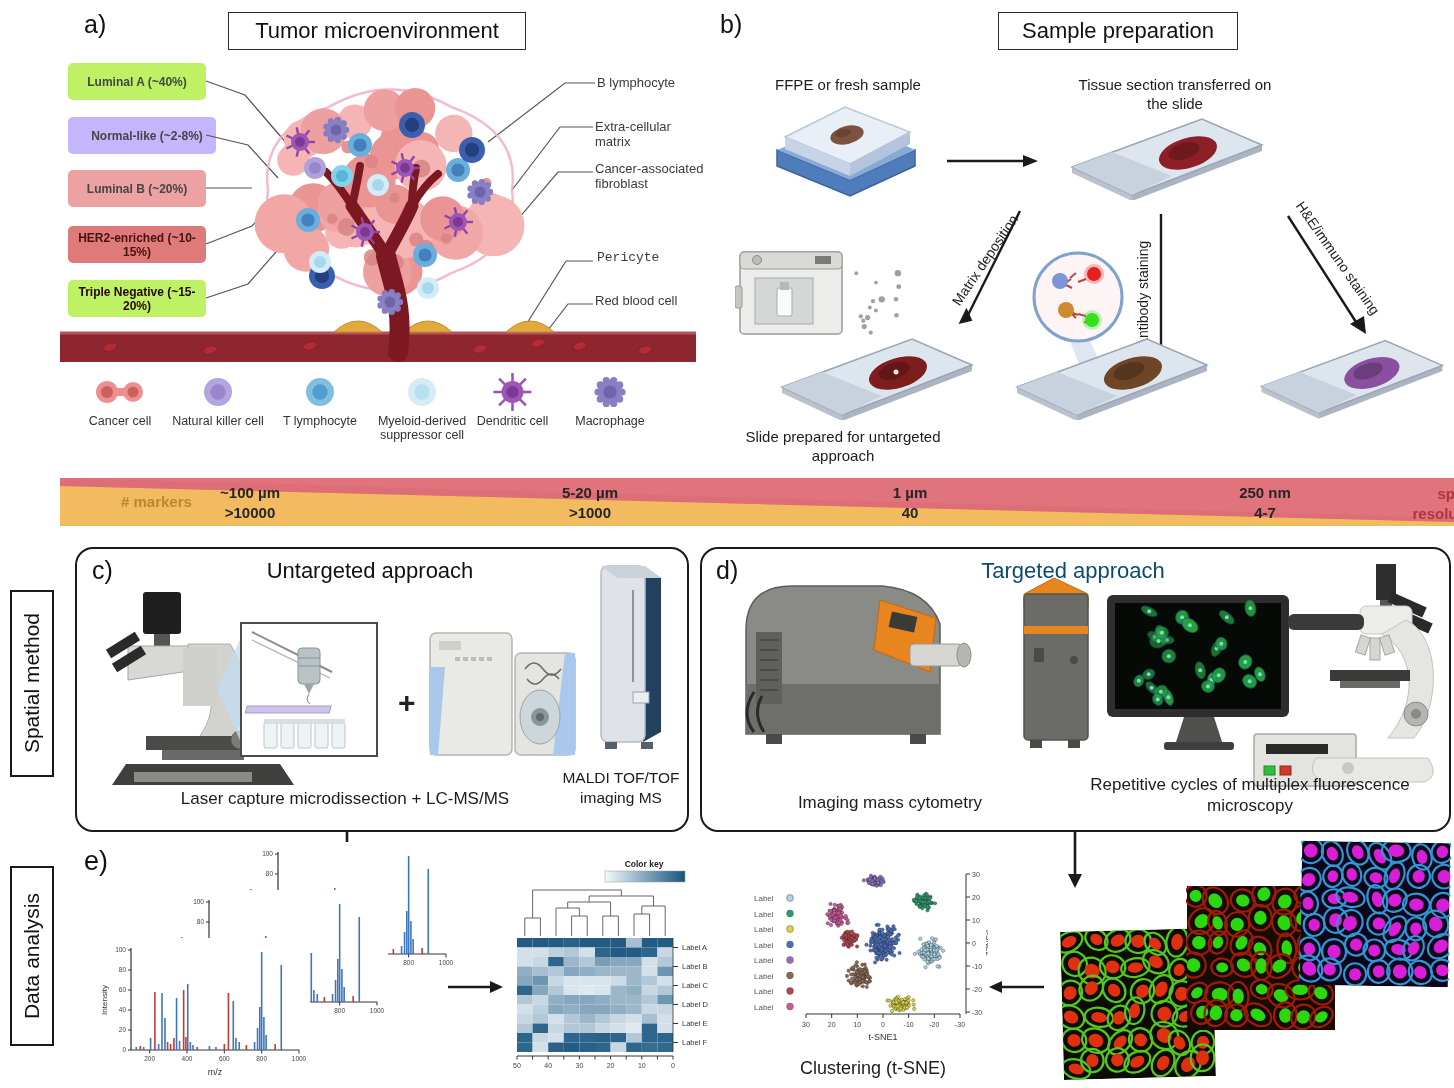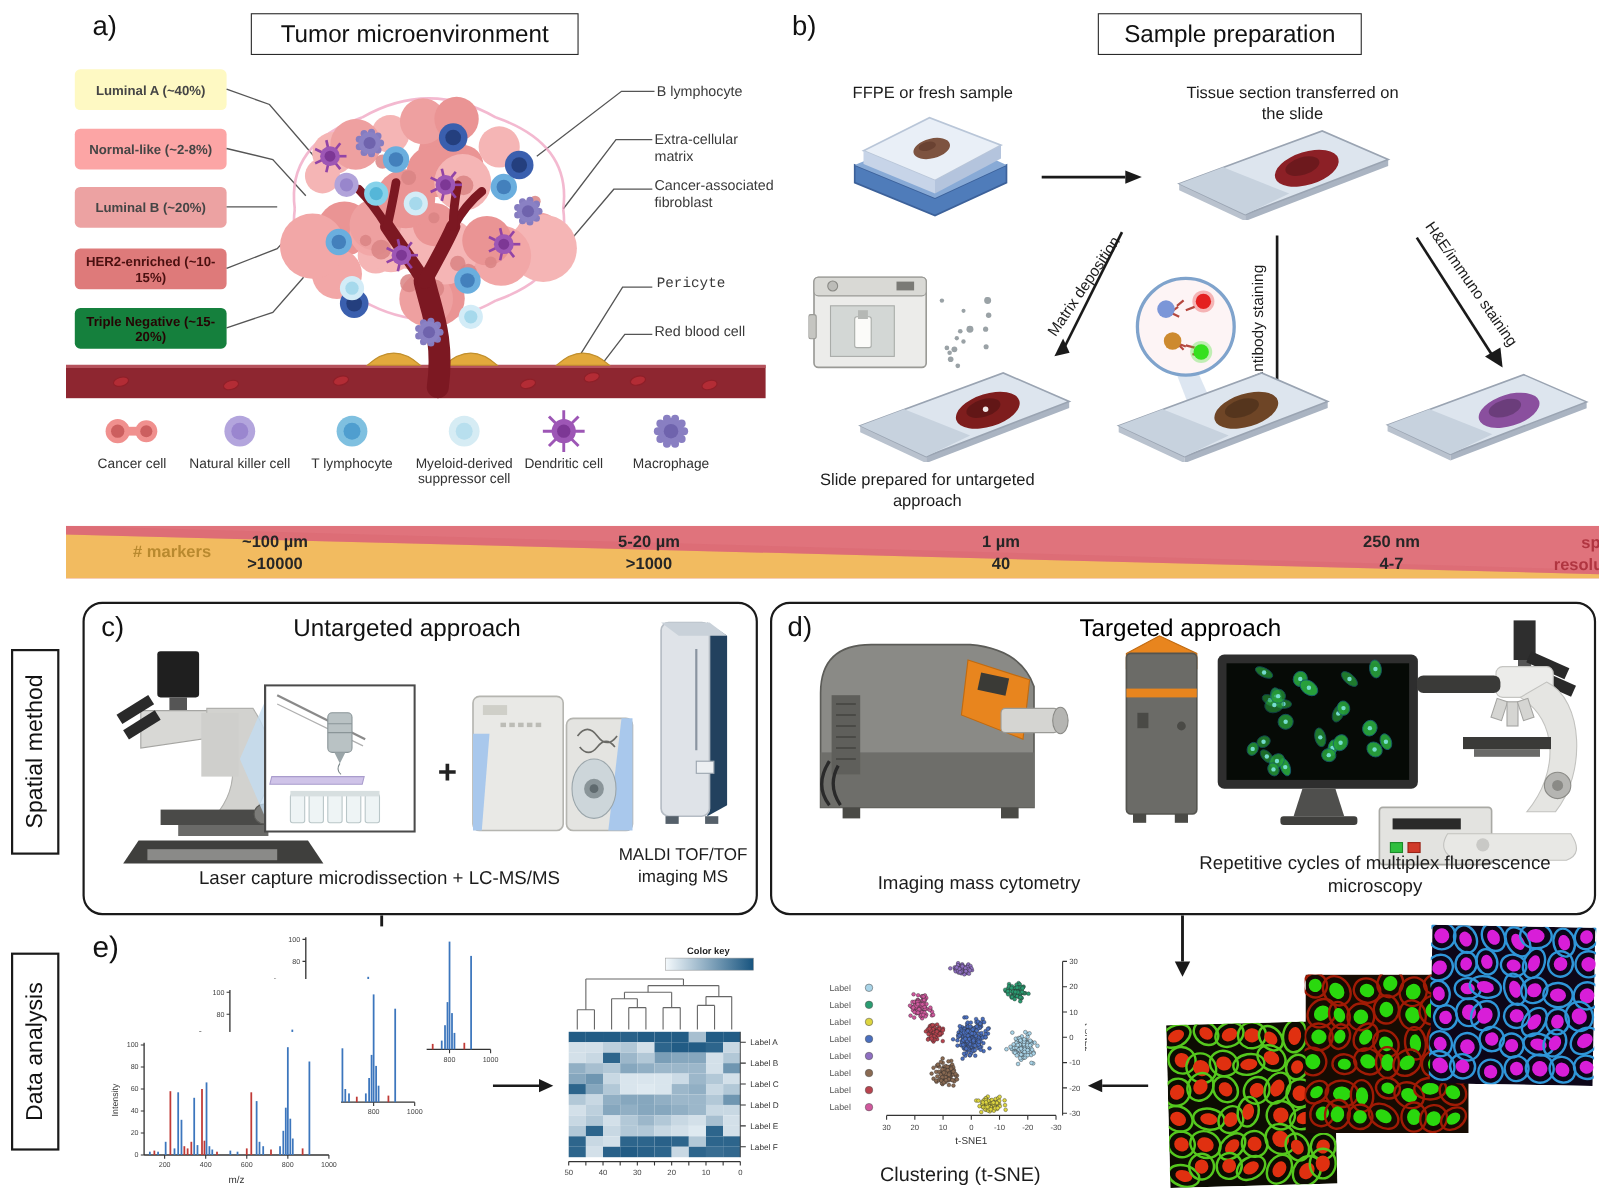--- a/index.html
+++ b/index.html
@@ -26,25 +26,25 @@
   .plus-glyph{font-size:30px;font-weight:bold;color:#222;}
 </style>
 </head>
 <body>
 
 <div id="root">
 
   <div class="abs panel-letter" style="left:84px;top:10px;">a)</div>
   <div class="abs title-box" style="left:228px;top:12px;width:296px;height:36px;">Tumor microenvironment</div>
 
-  <div class="abs subtype-box" style="left: 68px; top: 63px; background-color: #fef9c3; color: rgb(69, 69, 69);">Luminal A (~40%)</div>
-  <div class="abs subtype-box" style="left: 68px; top: 117px; background-color: #fca5a5; color: rgb(69, 69, 69);">Normal-like (~2-8%)</div>
+  <div class="abs subtype-box" style="left: 68px; top: 63px; background-color: #bef264; color: rgb(69, 69, 69);">Luminal A (~40%)</div>
+  <div class="abs subtype-box" style="left: 68px; top: 117px; background-color: #c4b5fd; color: rgb(69, 69, 69); padding-left: 10px;">Normal-like (~2-8%)</div>
   <div class="abs subtype-box" style="left: 68px; top: 170px; background-color: rgb(236, 162, 162); color: rgb(69, 69, 69);">Luminal B (~20%)</div>
   <div class="abs subtype-box" style="left: 68px; top: 226px; background-color: rgb(222, 122, 122); color: rgb(74, 16, 16);">HER2-enriched (~10-15%)</div>
-  <div class="abs subtype-box" style="left: 68px; top: 280px; background-color: #15803d; color: rgb(38, 4, 4);">Triple Negative (~15-20%)</div>
+  <div class="abs subtype-box" style="left: 68px; top: 280px; background-color: #bef264; color: rgb(38, 4, 4);">Triple Negative (~15-20%)</div>
 
   <svg id="tumor-svg" class="abs" style="left:60px;top:50px;" width="640" height="420" viewBox="0 0 640 420">
       <polyline points="146,31 185,45 228,95" fill="none" stroke="#555" stroke-width="1.2"></polyline>
       <polyline points="146,85 188,95 218,128" fill="none" stroke="#555" stroke-width="1.2"></polyline>
       <polyline points="146,138 192,138" fill="none" stroke="#555" stroke-width="1.2"></polyline>
       <polyline points="146,194 192,176 214,152" fill="none" stroke="#555" stroke-width="1.2"></polyline>
       <polyline points="146,248 188,234 216,202" fill="none" stroke="#555" stroke-width="1.2"></polyline>
       <polyline points="535,33 505,33 428,92" fill="none" stroke="#555" stroke-width="1.2"></polyline>
       <polyline points="533,77 500,77 452,140" fill="none" stroke="#555" stroke-width="1.2"></polyline>
       <polyline points="533,122 498,122 442,188" fill="none" stroke="#555" stroke-width="1.2"></polyline>
@@ -490,21 +490,21 @@
     <line x1="40" y1="30" x2="40" y2="122" stroke="#8a94a0" stroke-width="2"></line>
     <rect x="40" y="132" width="16" height="11" fill="#eceff2" stroke="#9aa4ae"></rect>
     <rect x="12" y="182" width="12" height="7" fill="#55606a"></rect>
       <rect x="48" y="182" width="12" height="7" fill="#55606a"></rect>
   </svg>
   <div class="abs cap17" style="left:105px;top:788px;width:480px;">Laser capture microdissection  + LC-MS/MS</div>
   <div class="abs" style="left:560px;top:768px;width:122px;text-align:center;font-size:15.5px;line-height:1.3;color:#1c1c1c;">MALDI TOF/TOF imaging MS</div>
 
   <div class="abs border-panel" style="left:700px;top:547px;width:747px;height:281px;"></div>
   <div class="abs panel-letter" style="left:716px;top:556px;">d)</div>
-  <div class="abs" style="left:923px;top:558px;width:300px;text-align:center;font-size:22px;color:#000000;">Targeted approach</div>
+  <div class="abs" style="left:923px;top:558px;width:300px;text-align:center;font-size:22px;color:#0c4a6e;">Targeted approach</div>
 
   <svg class="abs" style="left:732px;top:572px;" width="275" height="180" viewBox="0 0 275 180">
     <path d="M14,58 Q14,14 60,14 L150,14 Q196,18 208,52 L208,162 L14,162 Z" fill="#8a8a86" stroke="#5c5c58" stroke-width="1.5"></path>
     <rect x="14" y="112" width="194" height="50" fill="#6e6e6a"></rect>
     <rect x="24" y="60" width="26" height="72" fill="#5f5f5b"></rect>
     <g stroke="#4a4a46" stroke-width="2">
         <line x1="28" y1="68" x2="46" y2="68"></line>
         <line x1="28" y1="78" x2="46" y2="78"></line>
         <line x1="28" y1="88" x2="46" y2="88"></line>
         <line x1="28" y1="98" x2="46" y2="98"></line>

